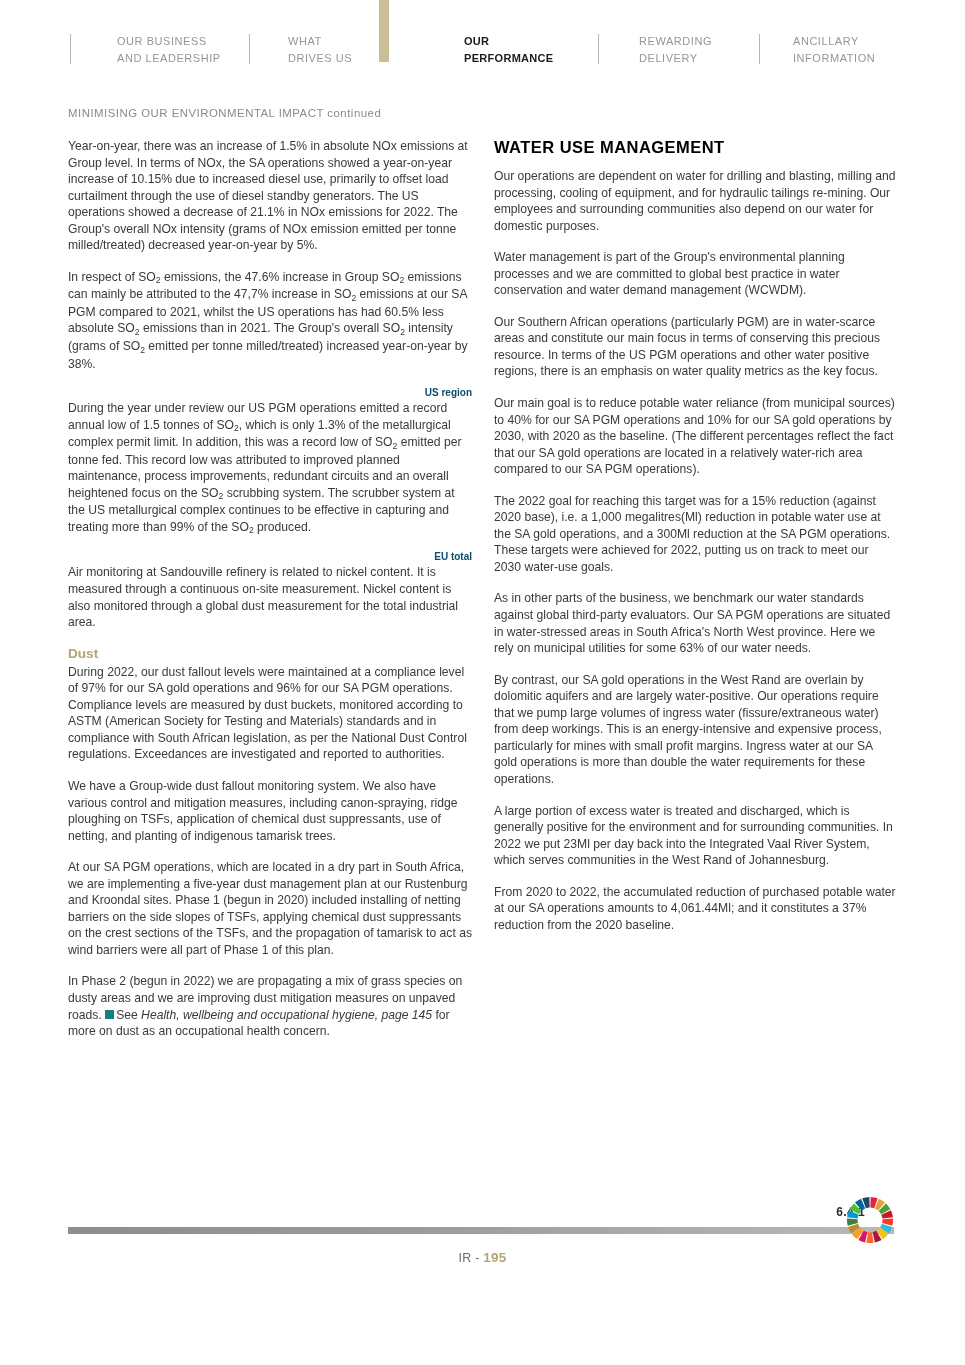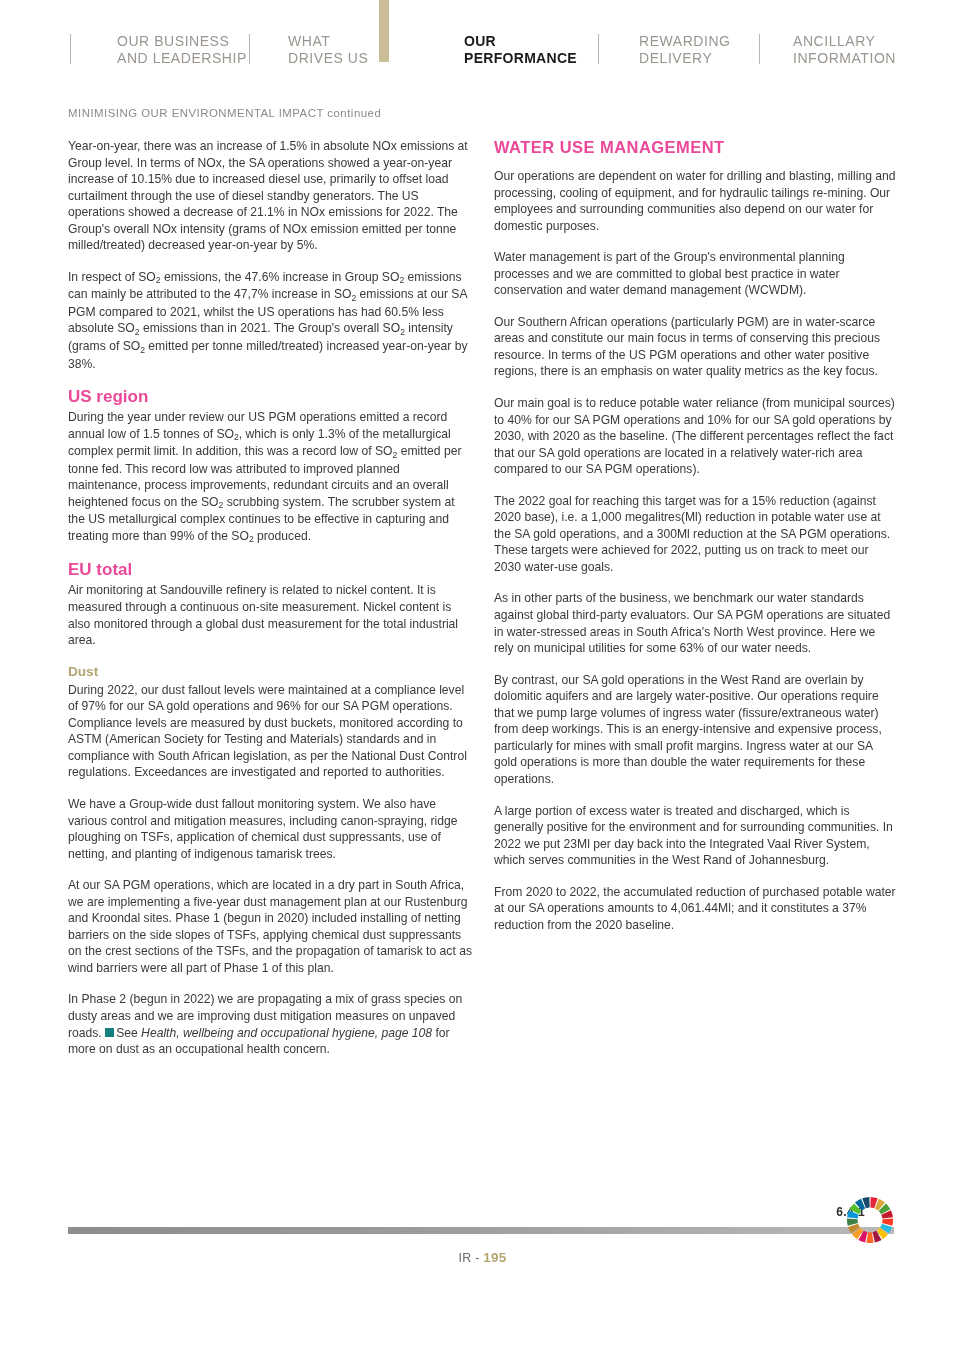--- a/index.html
+++ b/index.html
@@ -47,21 +47,21 @@
 
   .nav-sep {
     width: 1px;
     height: 30px;
     background: #b9b4ac;
     margin-top: 1px;
     flex: 0 0 auto;
   }
 
   .nav-item {
-    font-size: 14px;
+    font-size: 11px;
     line-height: 16.5px;
     letter-spacing: 0.55px;
     color: #9a958e;
     white-space: pre-line;
     flex: 0 0 auto;
   }
 
   .nav-item.active {
     color: #1b1b1b;
     font-weight: bold;
@@ -103,31 +103,32 @@
     margin-bottom: 15px;
     text-align: left;
   }
 
   .col p:last-child { margin-bottom: 0; }
 
   h2.major {
     font-size: 16.5px;
     font-weight: bold;
     letter-spacing: 0.45px;
-    color: #ec4899;
+    color: #000000;
     margin-bottom: 11px;
     margin-top: 0;
   }
 
   h3.sub-bold {
-    font-size: 17px;
-    font-weight: bold;
-    color: #ec4899;
+    font-size: 10px;
+    font-weight: bold;
+    color: #0c4a6e;
     margin-bottom: 2px;
     margin-top: 3px;
+    text-align: right;
   }
 
   h3.sub-gold {
     font-size: 13.6px;
     font-weight: bold;
     color: #b4a472;
     margin-bottom: 3px;
     margin-top: 4px;
   }
 
@@ -230,21 +231,21 @@
     <h3 class="sub-bold">EU total</h3>
     <p>Air monitoring at Sandouville refinery is related to nickel content. It is measured through a continuous on-site measurement. Nickel content is also monitored through a global dust measurement for the total industrial area.</p>
 
     <h3 class="sub-gold">Dust</h3>
     <p>During 2022, our dust fallout levels were maintained at a compliance level of 97% for our SA gold operations and 96% for our SA PGM operations. Compliance levels are measured by dust buckets, monitored according to ASTM (American Society for Testing and Materials) standards and in compliance with South African legislation, as per the National Dust Control regulations. Exceedances are investigated and reported to authorities.</p>
     <p>We have a Group-wide dust fallout monitoring system. We also have various control and mitigation measures, including canon-spraying, ridge ploughing on TSFs, application of chemical dust suppressants, use of netting, and planting of indigenous tamarisk trees.</p>
     <p>At our SA PGM operations, which are located in a dry part in South Africa, we are implementing a five-year dust management plan at our Rustenburg and Kroondal sites. Phase 1 (begun in 2020) included installing of netting barriers on the side slopes of TSFs, applying chemical dust suppressants on the crest sections of the TSFs, and the propagation of tamarisk to act as wind barriers were all part of Phase 1 of this plan.</p>
 
     <p class="para"><span>In Phase 2 (begun in 2022) we are propagating a mix of grass species on dusty areas and we are improving dust mitigation measures on unpaved roads.</span>
       <span class="ref-icon"></span><span>See</span>
-      <em class="ref">Health, wellbeing and occupational hygiene, page 108</em>
+      <em class="ref">Health, wellbeing and occupational hygiene, page 145</em>
       <span>for more on dust as an occupational health concern.</span></p>
 
   </div>
 
   <div class="col col-right">
 
     <h2 class="major">WATER USE MANAGEMENT</h2>
 
     <p>Our operations are dependent on water for drilling and blasting, milling and processing, cooling of equipment, and for hydraulic tailings re-mining. Our employees and surrounding communities also depend on our water for domestic purposes.</p>
     <p>Water management is part of the Group's environmental planning processes and we are committed to global best practice in water conservation and water demand management (WCWDM).</p>

